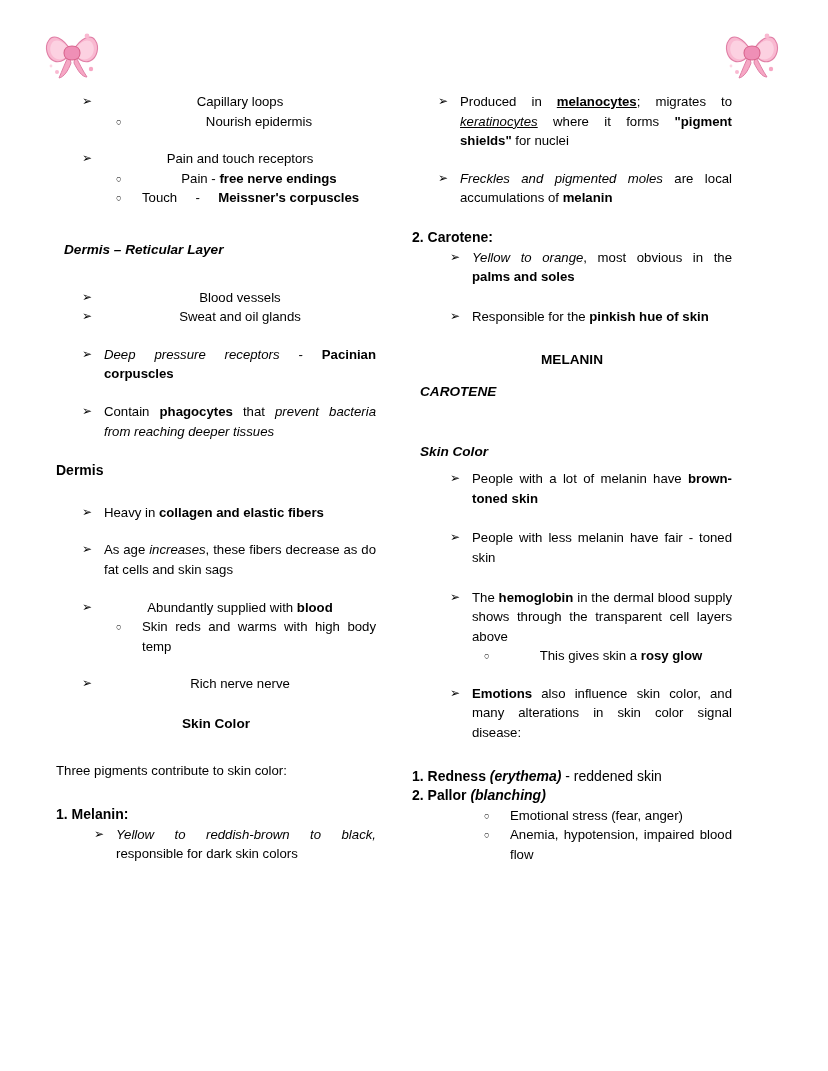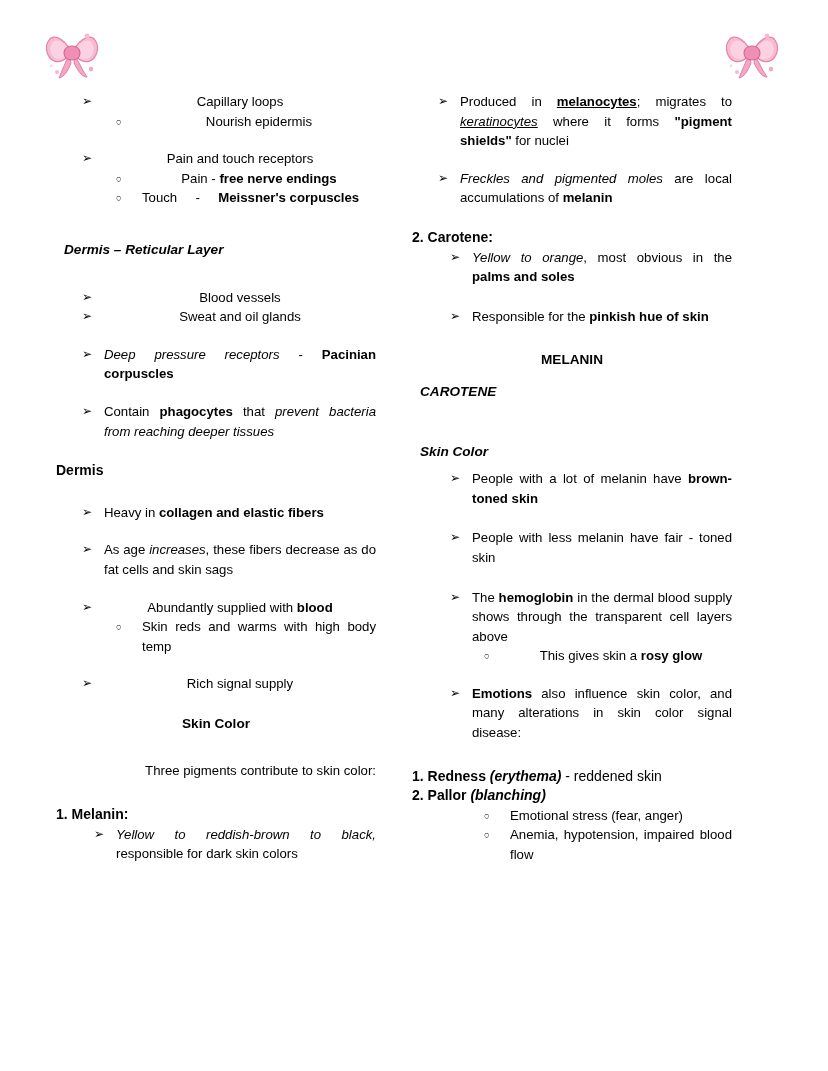--- a/index.html
+++ b/index.html
@@ -46,21 +46,20 @@
     width: 320px;
     flex: 0 0 320px;
   }
 
   
   .para {
     margin: 0;
     padding: 0;
     font-size: 13.2px;
     line-height: 19.6px;
-    text-align: right;
   }
 
   
   .h-bi {           
     font-weight: bold;
     font-style: italic;
     font-size: 13.6px;
     line-height: 19.6px;
     margin: 8px;
   }
@@ -267,21 +266,21 @@
 
       <div class="bul lv2">
         <span class="mk">○</span>
         <span class="tx">Skin reds and warms with high body temp</span>
       </div>
 
       <div class="sp18"></div>
 
       <div class="bul lv1 nojust">
         <span class="mk">➢</span>
-        <span class="tx">Rich signal supply</span>
+        <span class="tx">Rich nerve nerve</span>
       </div>
 
       <div class="sp20"></div>
 
       <div class="h-b-center">Skin Color</div>
 
       <div class="sp28"></div>
 
       <div class="para">Three pigments contribute to skin color:</div>
 

